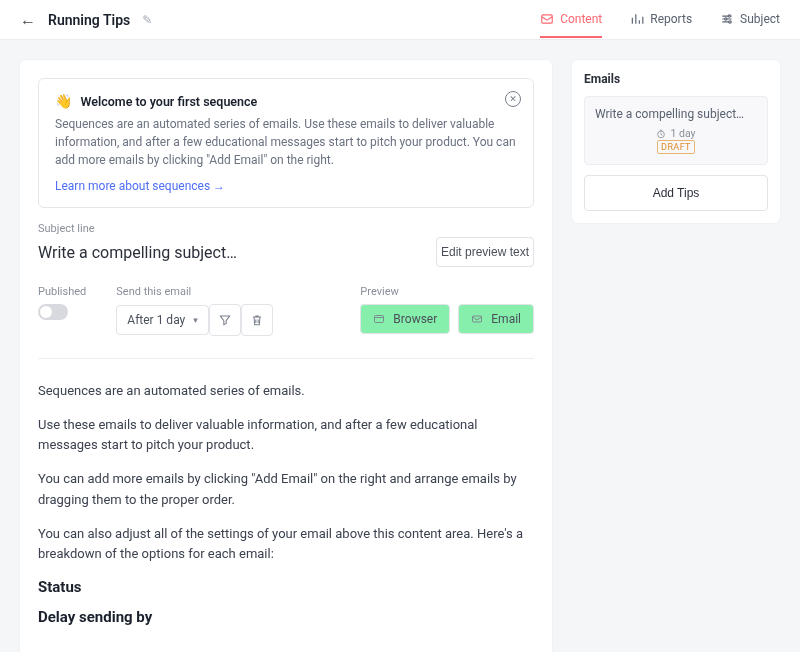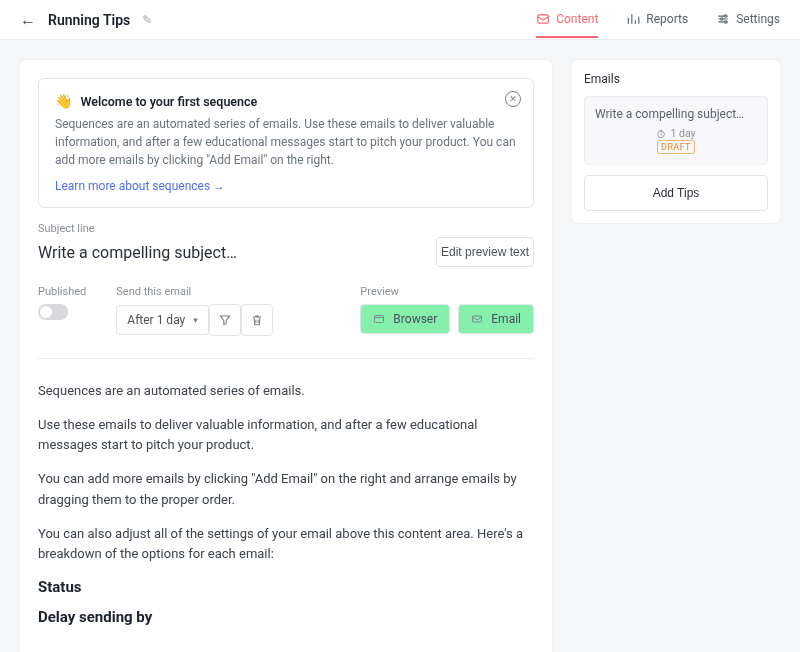--- a/index.html
+++ b/index.html
@@ -235,21 +235,21 @@
   
   .side-card {
     width: 208px;
     background: #fff;
     border-radius: 6px;
     padding: 12px;
     box-shadow: 0 0 0 1px rgba(0,0,0,0.02);
   }
   .side-title {
     font-size: 12px;
-    font-weight: 400;
+    font-weight: 700;
     color: #2a2f3a;
     margin-bottom: 10px;
   }
   .email-item {
     background: #f8f8fa;
     border: 1px solid #ededf1;
     border-radius: 4px;
     padding: 10px;
     margin-bottom: 10px;
     cursor: pointer;
@@ -321,21 +321,21 @@
     </div>
     <div class="nav-item">
       <span class="nav-icon">
         <svg viewBox="0 0 24 24" width="14" height="14" fill="none" stroke="#5a6270" stroke-width="2">
             <path d="M4 7h10M20 7h-2M4 12h4M20 12h-8M4 17h12M20 17h-1"></path>
             <circle cx="16" cy="7" r="2"></circle>
             <circle cx="10" cy="12" r="2"></circle>
             <circle cx="17" cy="17" r="2"></circle>
           </svg>
       </span>
-      <span>Settings</span>
+      <span>Subject</span>
     </div>
   </div>
 </div>
 
 <div class="layout">
   <div class="main-card">
 
     <div class="welcome-box">
       <div class="welcome-close">✕</div>
       <div class="welcome-head">

